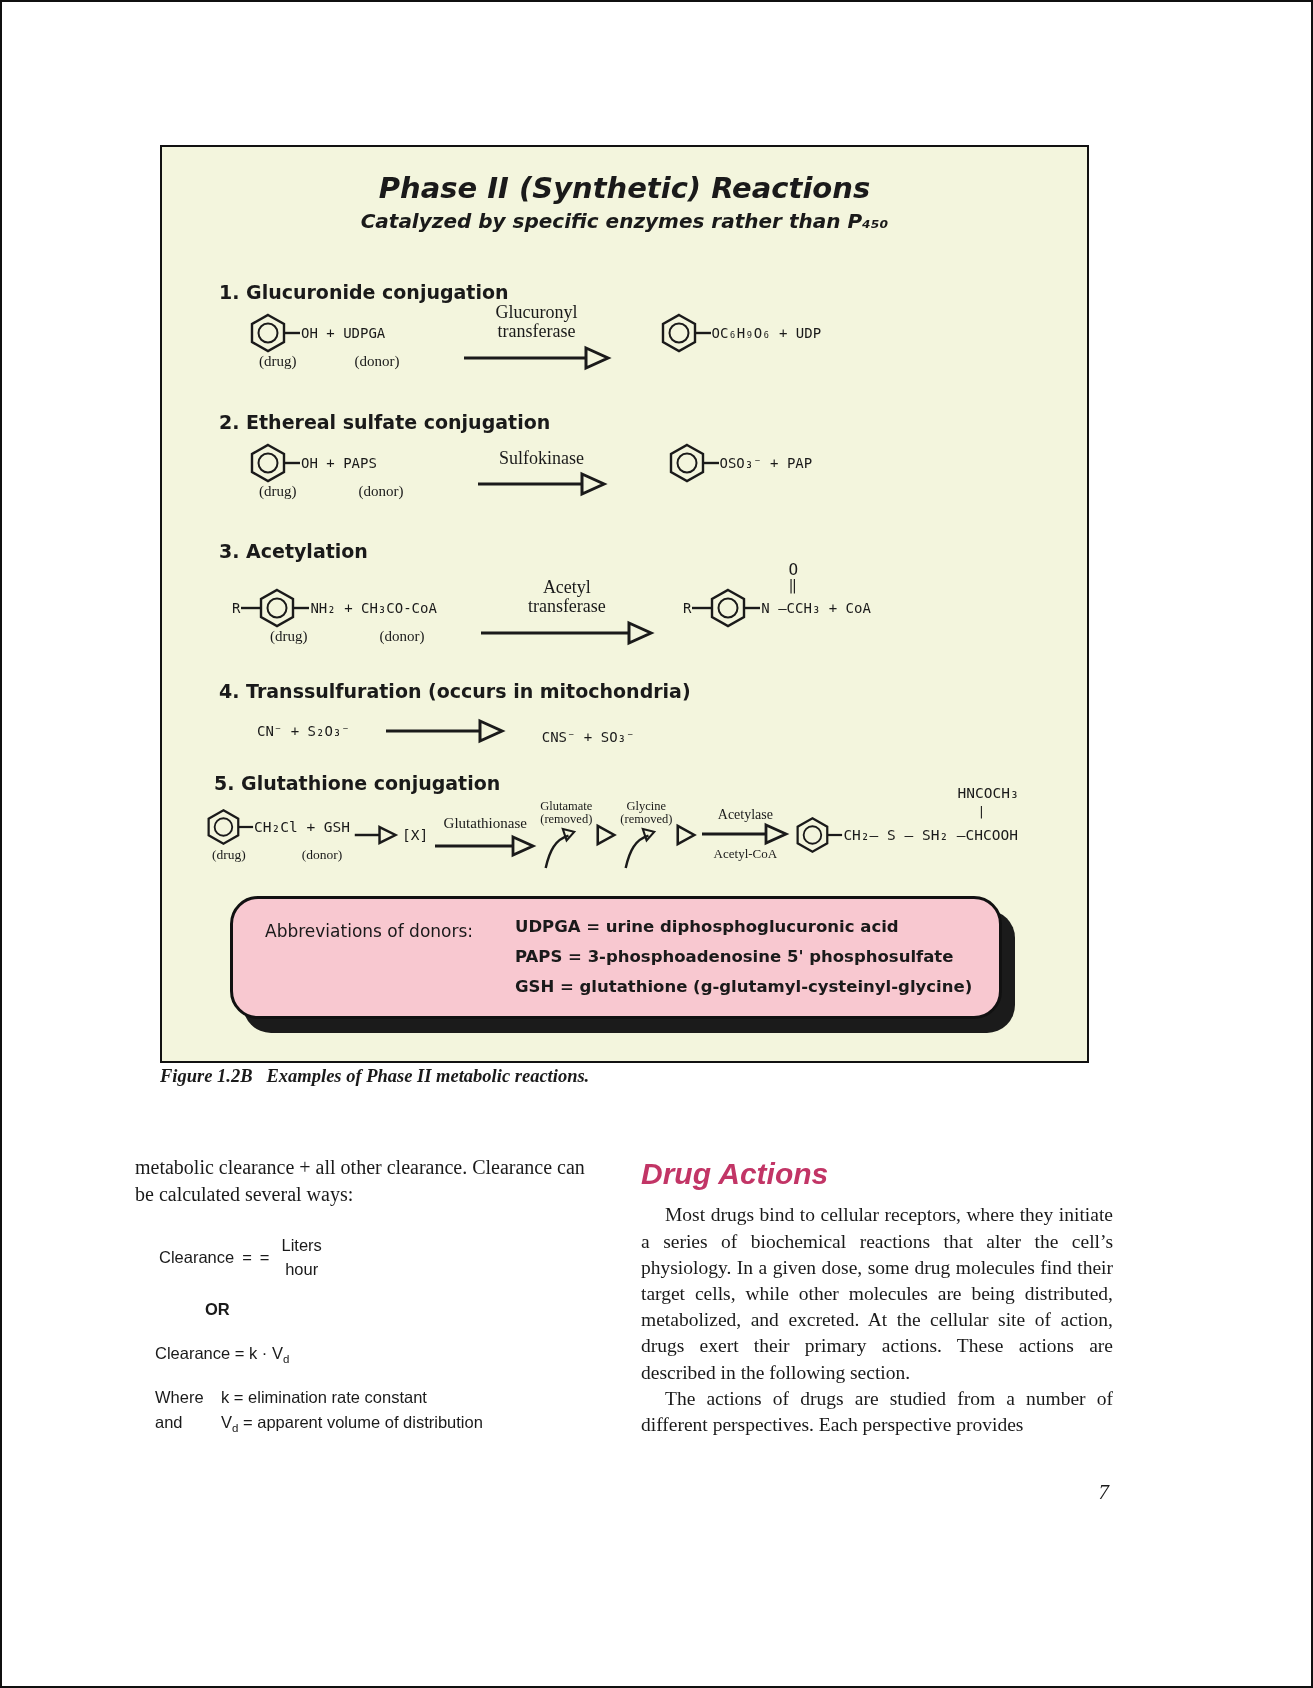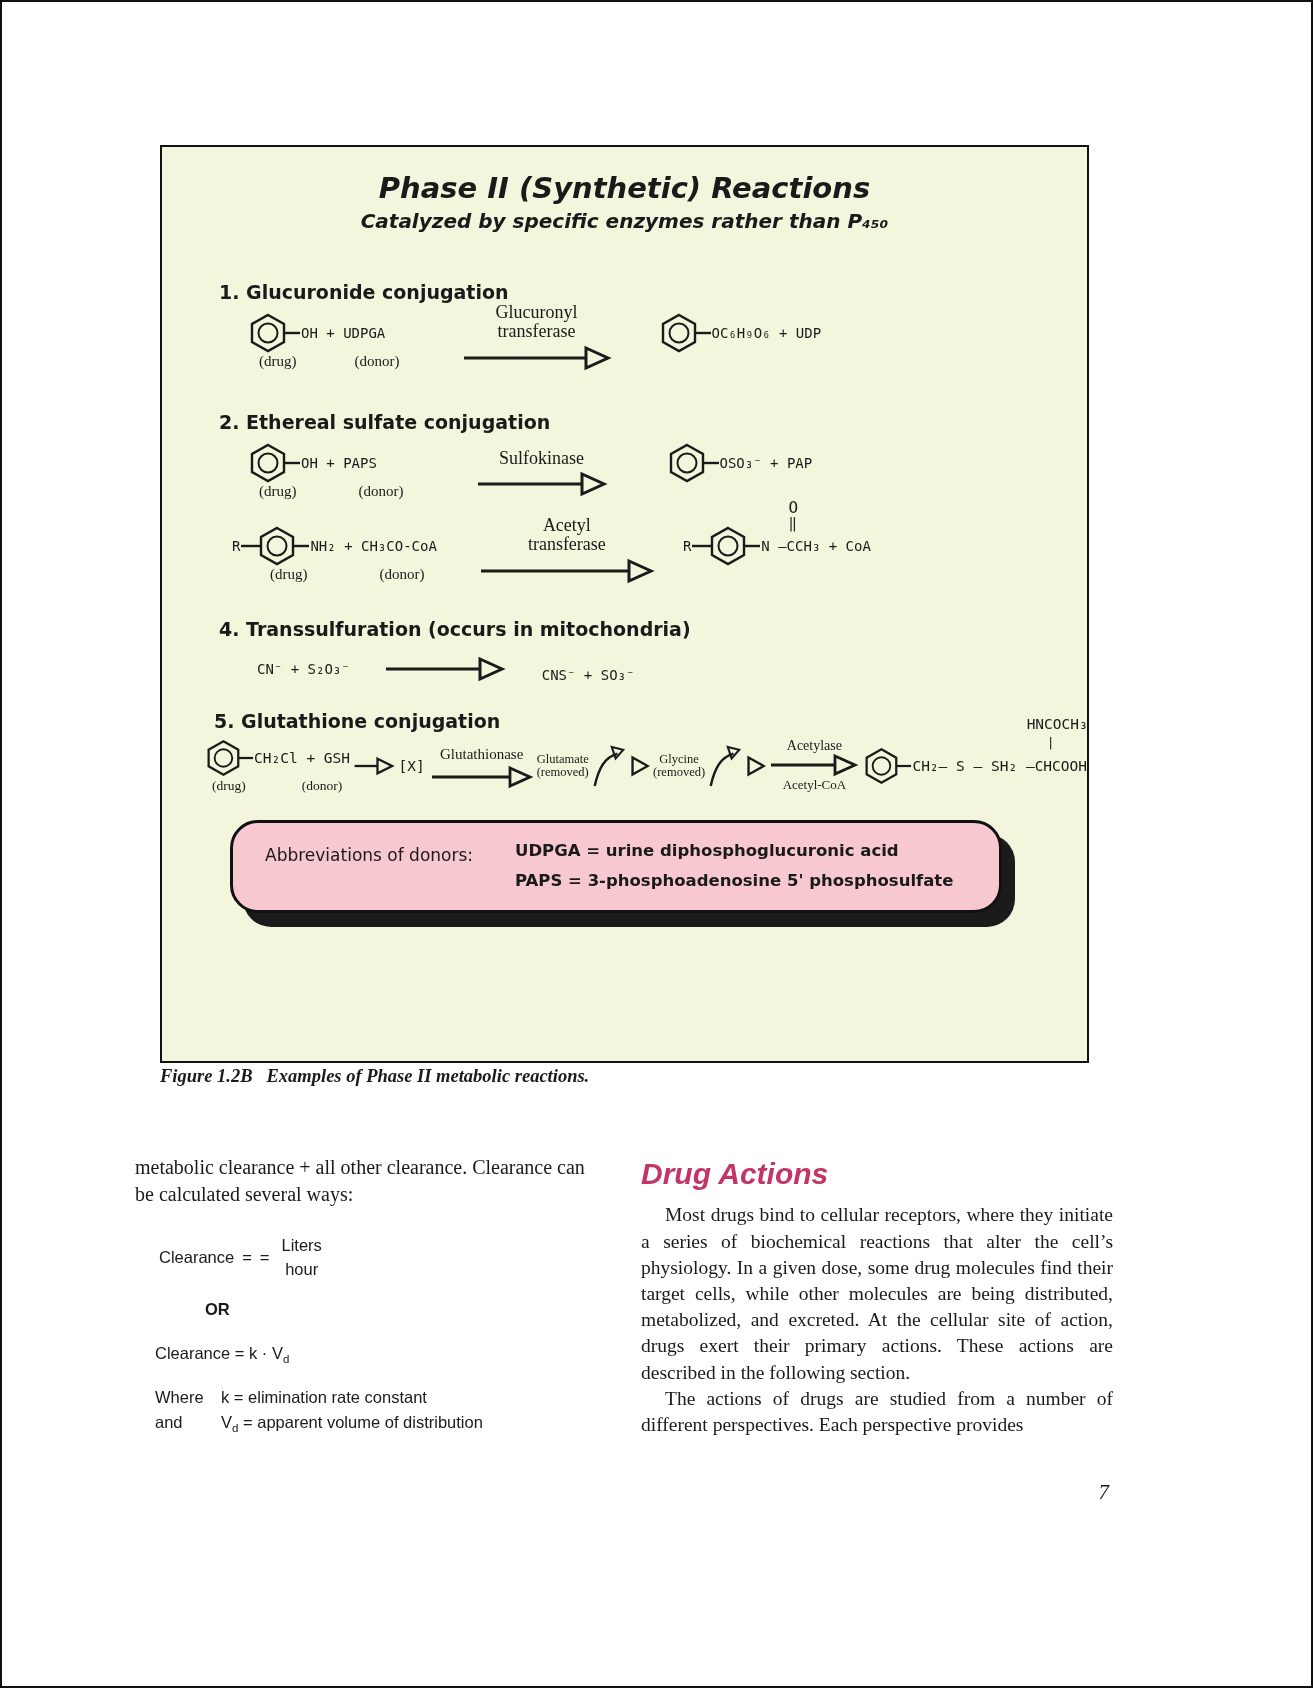--- a/index.html
+++ b/index.html
@@ -27,21 +27,21 @@
   .sub-labels{display:flex;font-size:15px;font-family:"Liberation Serif",serif;margin-top:0px;}
   .enz-block{display:flex;flex-direction:column;align-items:center;margin-top:-10px;}
   .enz-label{font-family:"Liberation Serif",serif;font-size:18px;text-align:center;line-height:1.08;}
   .prod-row{display:flex;align-items:center;height:40px;}
 
   .co-stack{display:inline-block;position:relative;width:0;height:1em;vertical-align:baseline;}
   .co-stack span{position:absolute;white-space:nowrap;font-family:"DejaVu Sans Mono",monospace;}
 
   .r5-row{display:flex;align-items:center;margin-left:42px;margin-top:6px;gap:3px;}
   .r5-row .chem{font-size:14.5px;}
-  .rm-col{display:flex;flex-direction:row;align-items:center;}
+  .rm-col{display:flex;flex-direction:column;}
   .rm-label{font-size:12.5px;font-family:"Liberation Serif",serif;text-align:center;line-height:1.05;}
   .acet-col{display:flex;flex-direction:column;align-items:center;}
   .acet-col .enz-label{font-size:14px;}
   .acet-sub{font-size:13px;font-family:"Liberation Serif",serif;}
 
   
   .abbrev-box{margin:26px 0 0 68px;width:772px;border:3px solid #111;border-radius:28px;background:var(--abbrev-box-bg);box-shadow:13px 14px 0 #1b1b1b;padding:18px 26px 20px 32px;display:flex;gap:24px;}
   .abbrev-label{font-family:"DejaVu Sans",sans-serif;font-size:17px;padding-top:4px;width:226px;flex:none;}
   .abbrev-lines{display:flex;flex-direction:column;gap:11px;font-family:"DejaVu Sans",sans-serif;font-weight:bold;font-size:16.5px;}
 
@@ -142,20 +142,21 @@
       <div class="prod-row" style="margin-left:58px;">
         <svg width="54" height="40" viewBox="0 0 54 40">
           <polygon points="21,2 37,11 37,29 21,38 5,29 5,11" fill="none" stroke-width="2.4"></polygon>
           <circle cx="21" cy="20" r="9.5" fill="none" stroke-width="2"></circle>
           <line x1="37" y1="20" x2="53" y2="20" stroke-width="2.4"></line>
         </svg>
         <span class="chem">OSO₃⁻  +  PAP</span>
       </div>
     </div>
 
+    <div class="rx-heading mt3">3. Acetylation</div>
     <div class="rx-row" style="margin-top:26px;margin-left:70px;">
       <div class="reactant-col">
         <div class="ring-row">
           <span class="chem">R</span>
           <svg width="70" height="40" viewBox="0 0 70 40">
             <line x1="1" y1="20" x2="21" y2="20" stroke-width="2.4"></line>
             <polygon points="37,2 53,11 53,29 37,38 21,29 21,11" fill="none" stroke-width="2.4"></polygon>
             <circle cx="37" cy="20" r="9.5" fill="none" stroke-width="2"></circle>
             <line x1="53" y1="20" x2="69" y2="20" stroke-width="2.4"></line>
           </svg>
@@ -278,20 +279,21 @@
         </span>
         <span class="chem">CHCOOH</span>
       </div>
     </div>
 
     <div class="abbrev-box">
       <div class="abbrev-label">Abbreviations of donors:</div>
       <div class="abbrev-lines">
         <div>UDPGA = urine diphosphoglucuronic acid</div>
         <div>PAPS = 3-phosphoadenosine 5' phosphosulfate</div>
+        <div>GSH = glutathione (g-glutamyl-cysteinyl-glycine)</div>
       </div>
     </div>
   </div>
 
   <div class="fig-caption">
     <span>Figure 1.2B</span><span class="cap-text">Examples of Phase II metabolic reactions.</span>
   </div>
 
   <div class="columns">
     <div class="col-left">

